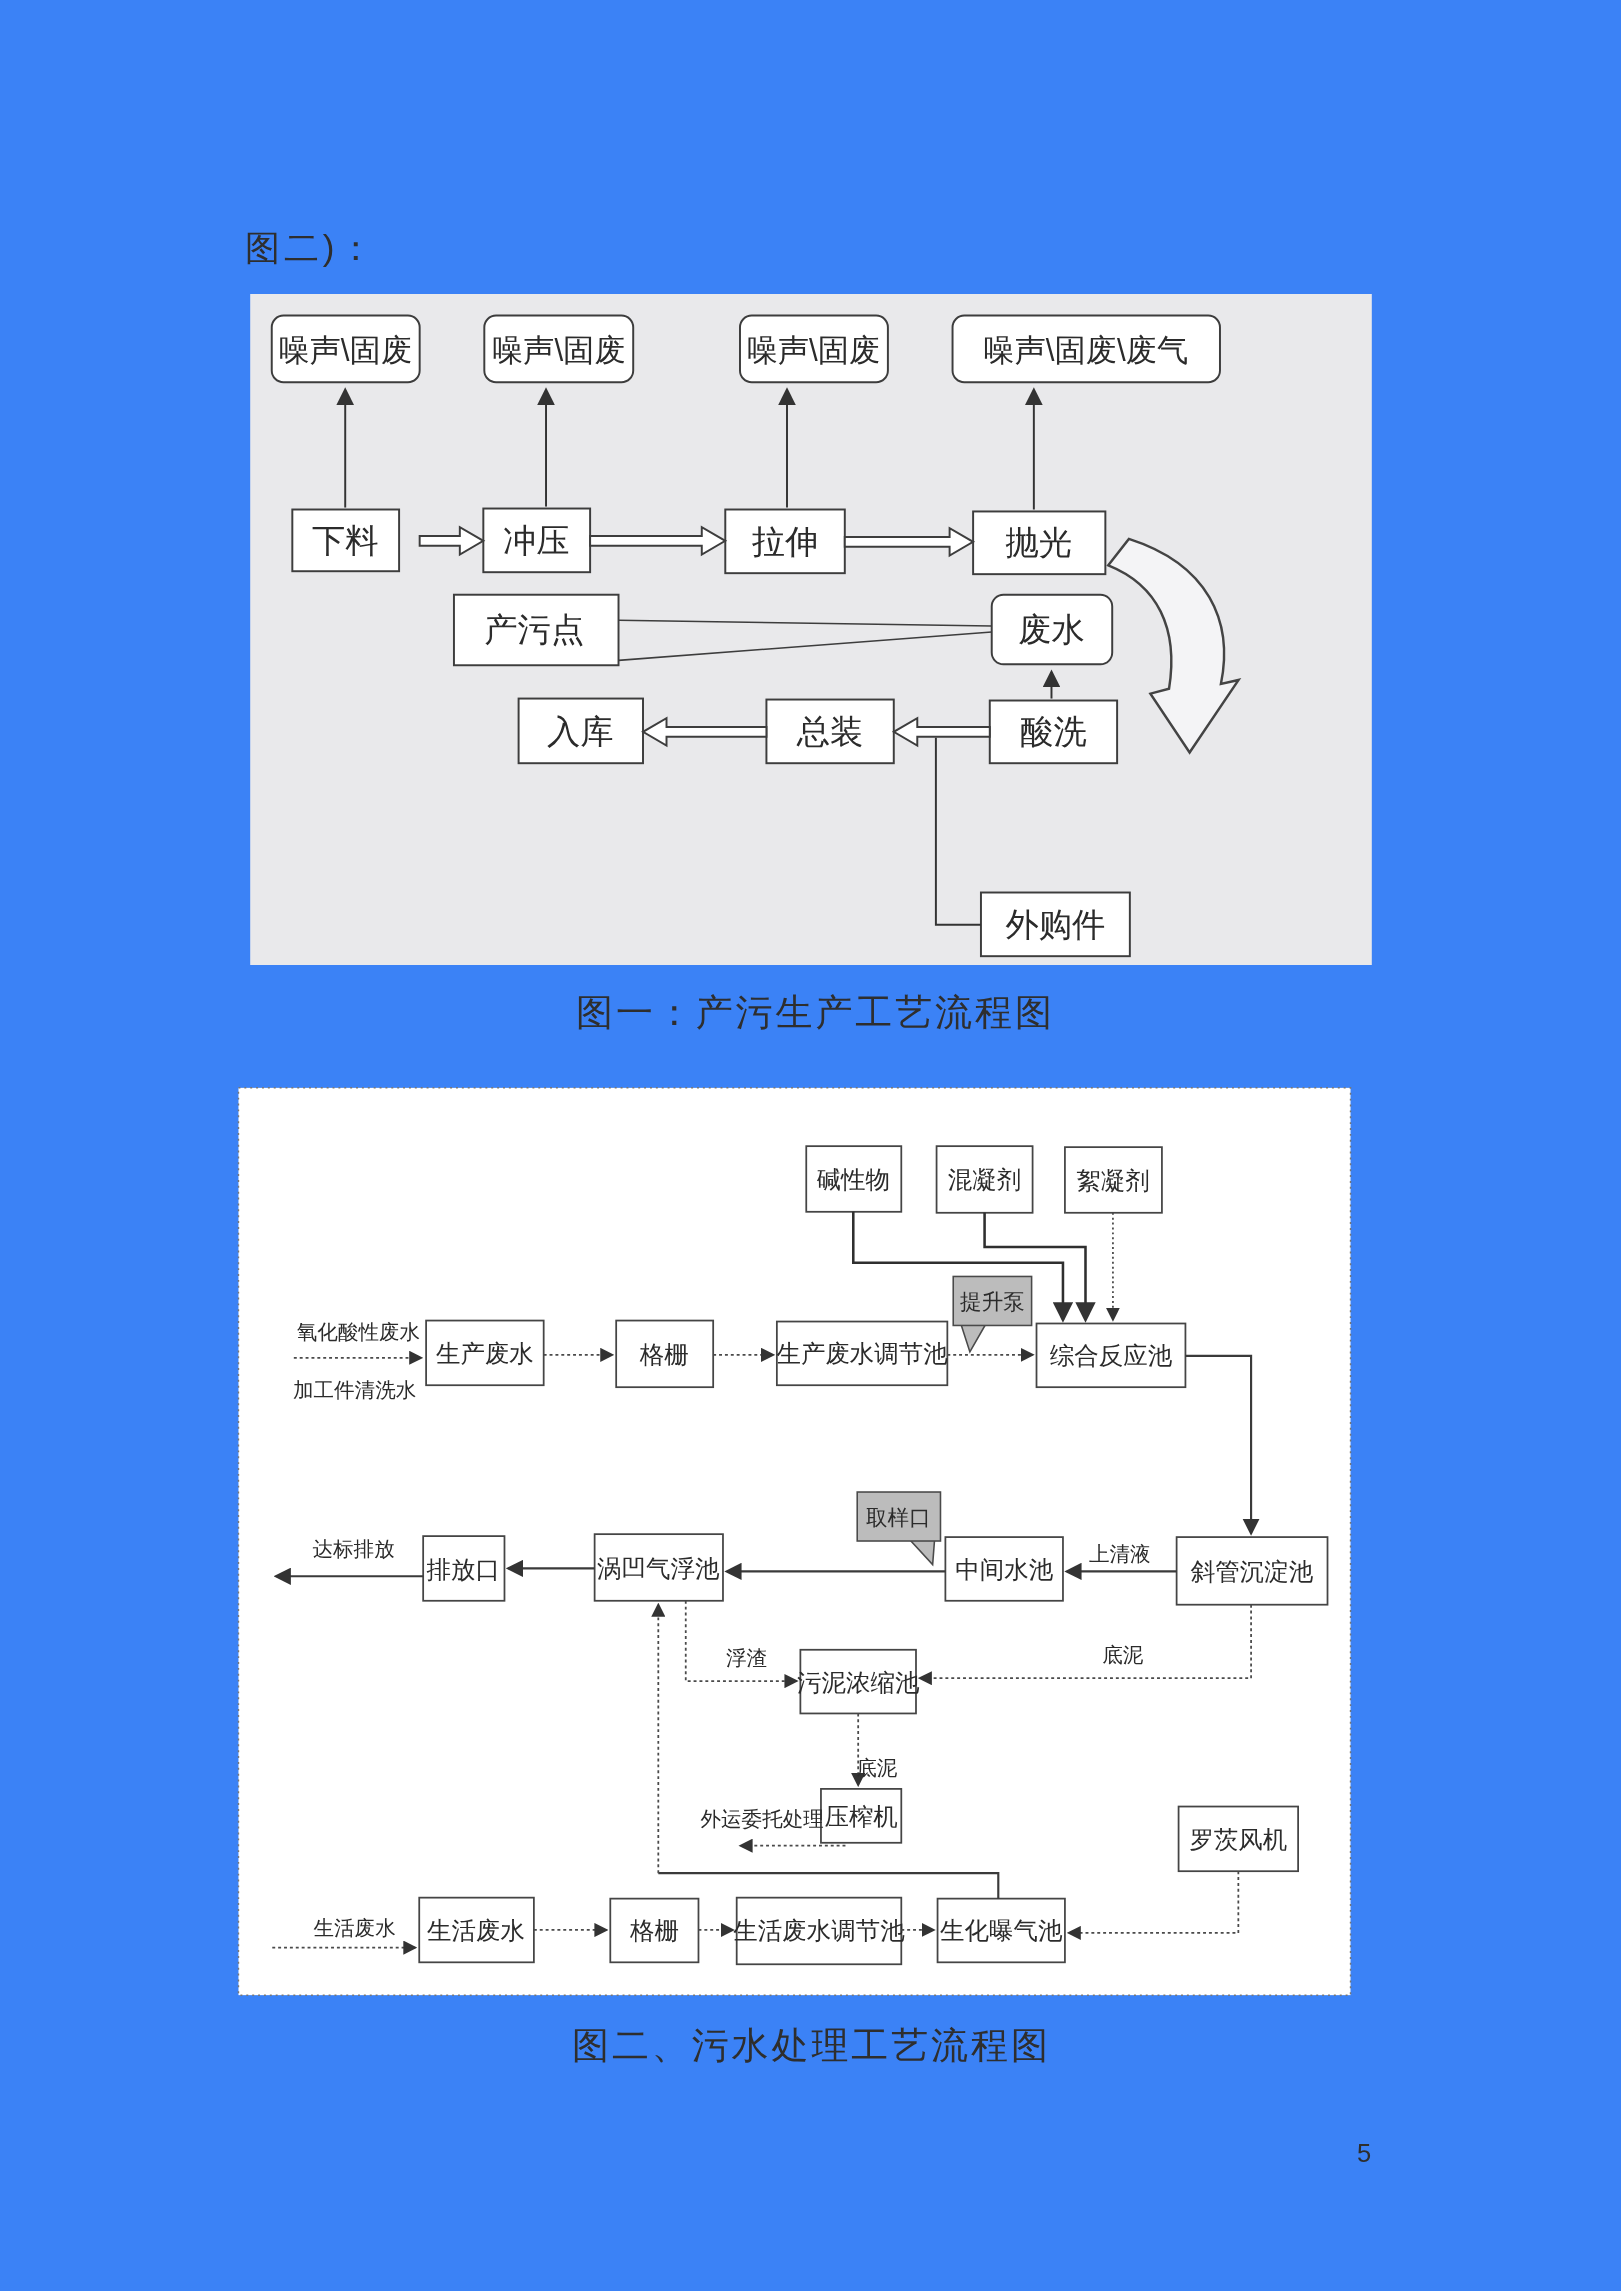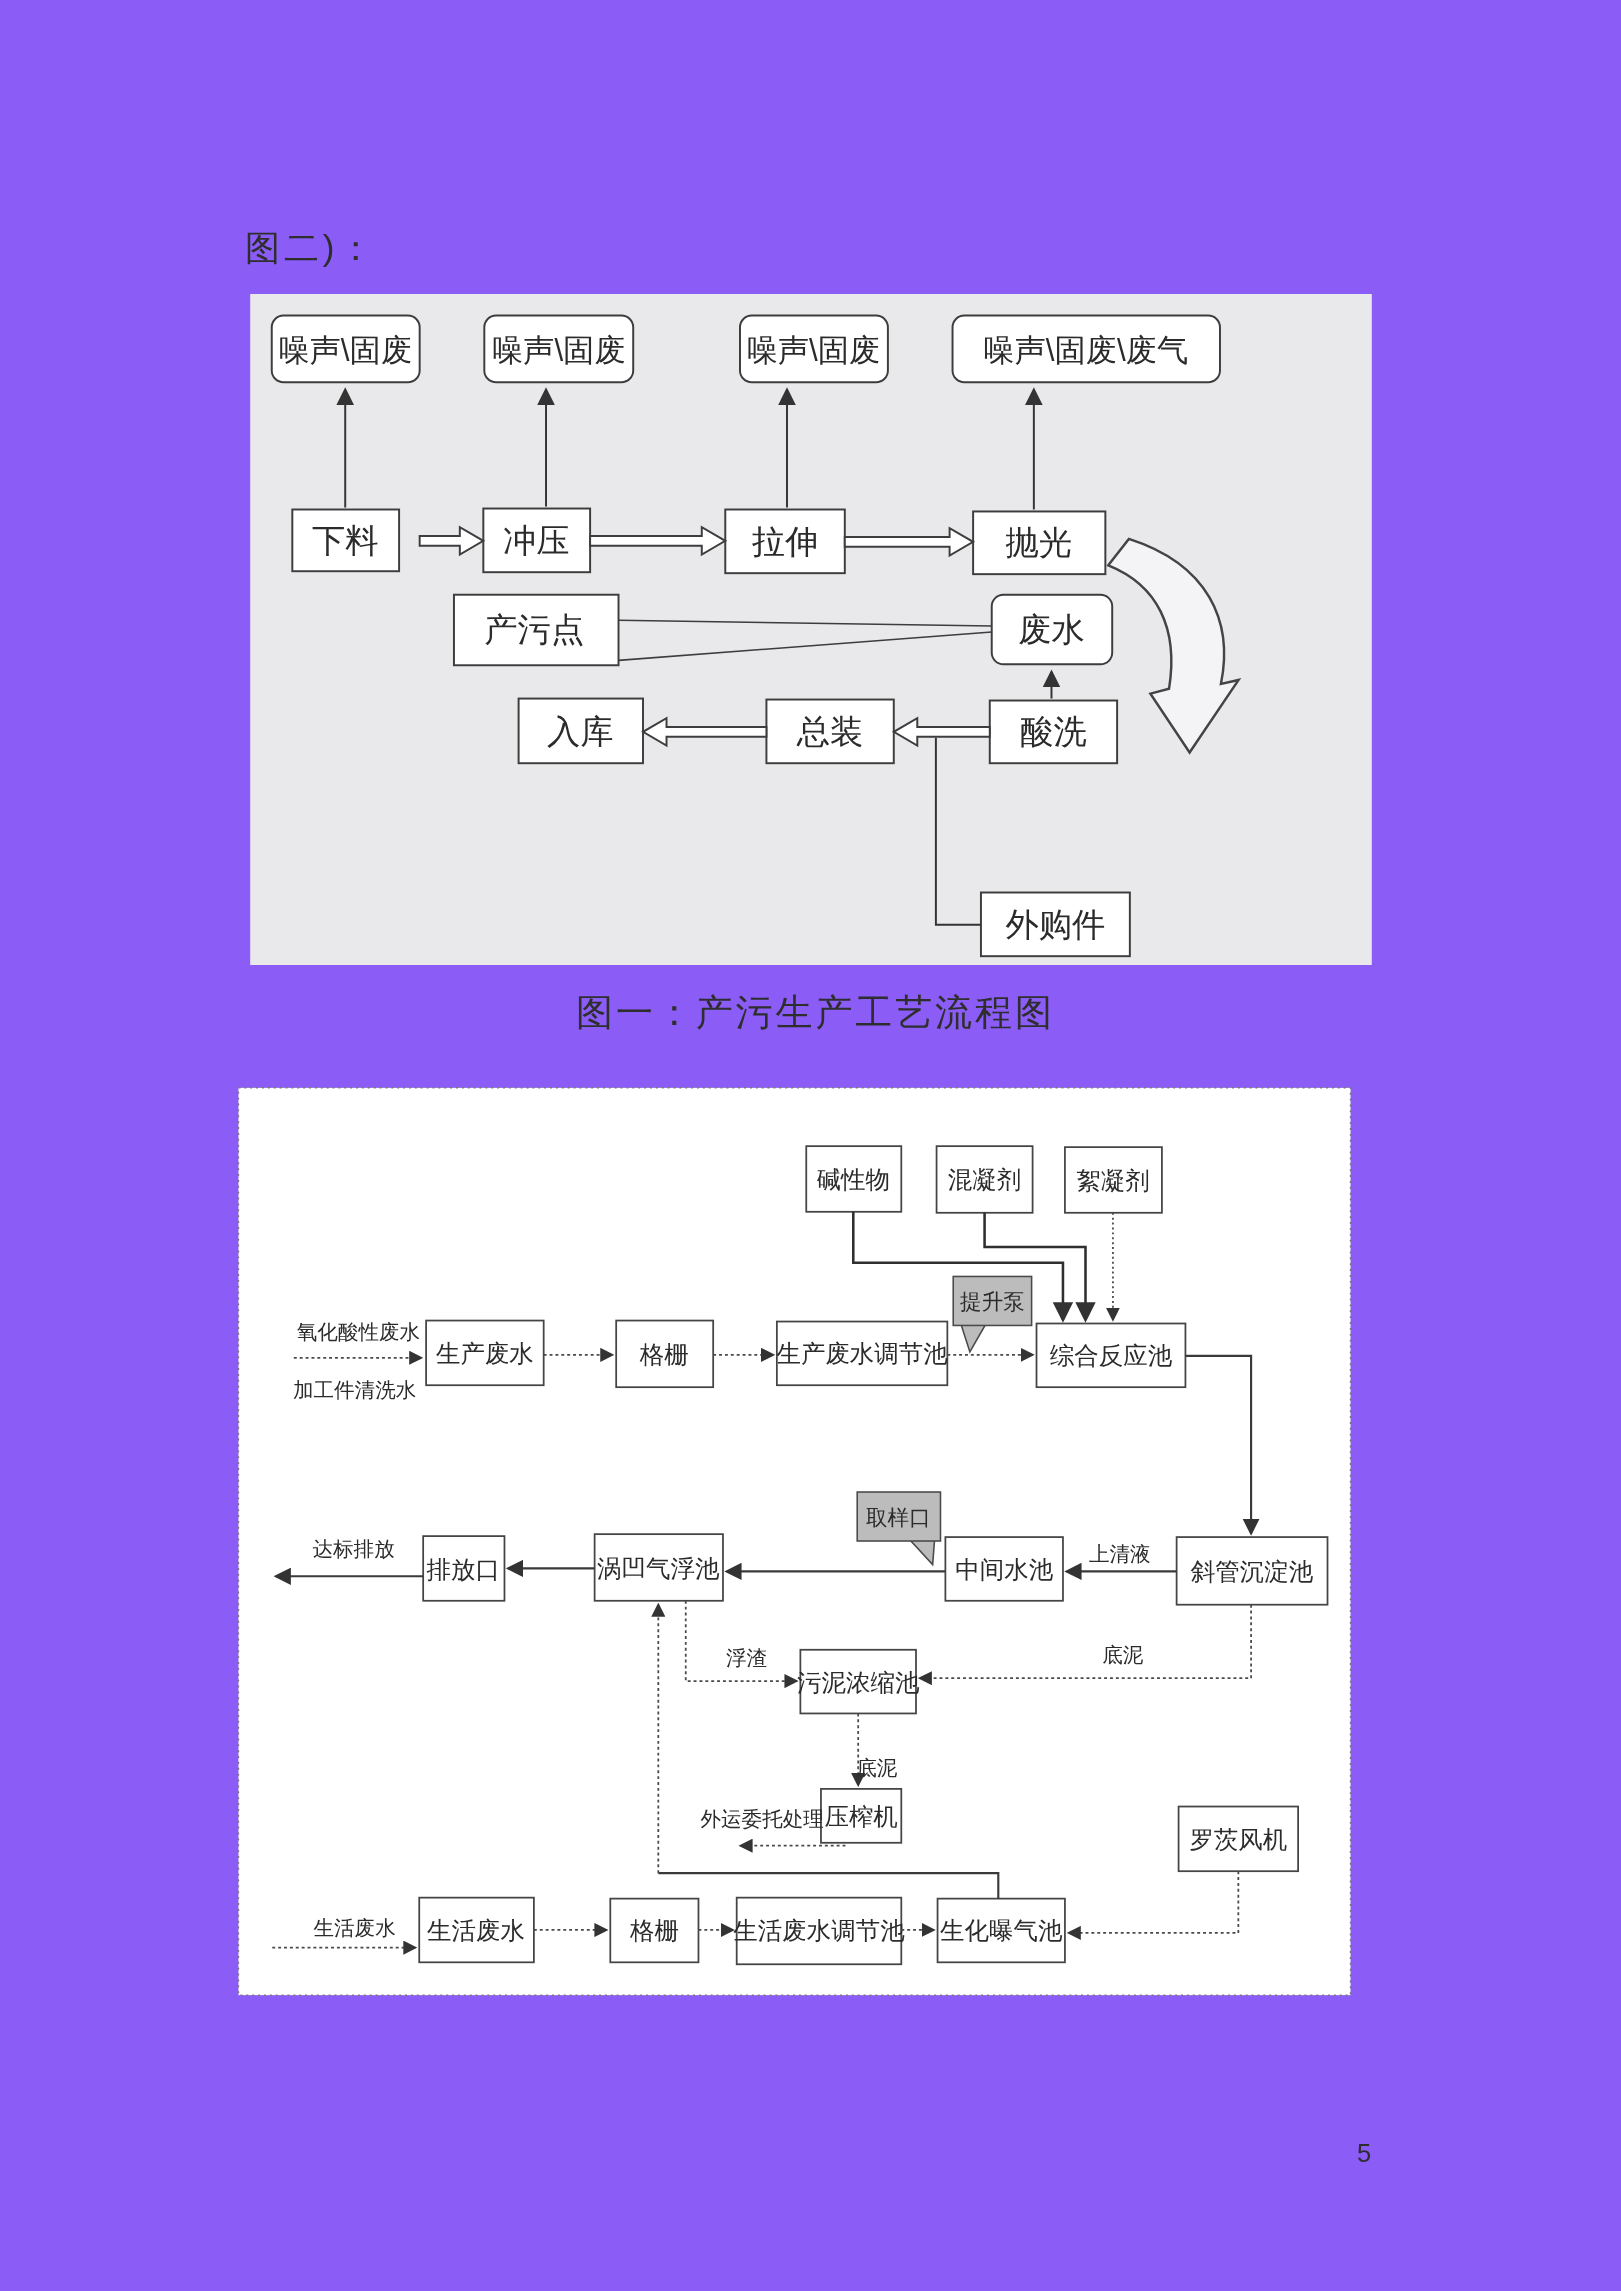--- a/index.html
+++ b/index.html
@@ -1,16 +1,16 @@
 <!DOCTYPE html>
 <html><head>
 <meta charset="utf-8">
 <style>
   html,body{margin:0;padding:0;background:#e6e6e6;}
-  #page{position:relative;width:1621px;height:2292px;background:#8b5cf6;overflow:hidden;
+  #page{position:relative;width:1621px;height:2292px;background:#3b82f6;overflow:hidden;
         font-family:"Liberation Sans","DejaVu Sans",sans-serif;color:#2e2e2e;}
   .abs{position:absolute;}
   #header-text{left:245px;top:225px;font-size:35px;letter-spacing:3.9px;}
   #caption1{left:545px;top:988px;font-size:37px;letter-spacing:2.9px;margin-left:31px;}
   #caption2{left:572px;top:2021px;font-size:37px;letter-spacing:2.9px;}
   #page-number{left:1357px;top:2139px;font-size:25.5px;}
   svg text{font-family:"Liberation Sans","DejaVu Sans",sans-serif;fill:#2b2b2b;}
   .box{fill:#ffffff;stroke:#3d3d3d;stroke-width:2;}
   .box2{fill:#ffffff;stroke:#454545;stroke-width:1.8;}
   .callout{fill:#bcbcbc;stroke:#4a4a4a;stroke-width:1.6;}
@@ -257,16 +257,17 @@
     <text class="t21" x="120" y="309" text-anchor="middle" dominant-baseline="central">加工件清洗水</text>
     <text class="t21" x="119" y="472" text-anchor="middle" dominant-baseline="central">达标排放</text>
     <text class="t21" x="901" y="477" text-anchor="middle" dominant-baseline="central">上清液</text>
     <text class="t21" x="904" y="580" text-anchor="middle" dominant-baseline="central">底泥</text>
     <text class="t21" x="520" y="583" text-anchor="middle" dominant-baseline="central">浮渣</text>
     <text class="t21" x="653" y="695" text-anchor="middle" dominant-baseline="central">底泥</text>
     <text class="t21" x="536" y="747" text-anchor="middle" dominant-baseline="central">外运委托处理</text>
     <text class="t21" x="120" y="858" text-anchor="middle" dominant-baseline="central">生活废水</text>
   </svg>
 
+  <div id="caption2" class="abs">图二、污水处理工艺流程图</div>
 
   <div id="page-number" class="abs">5</div>
 </div>
 
 
 </body></html>

